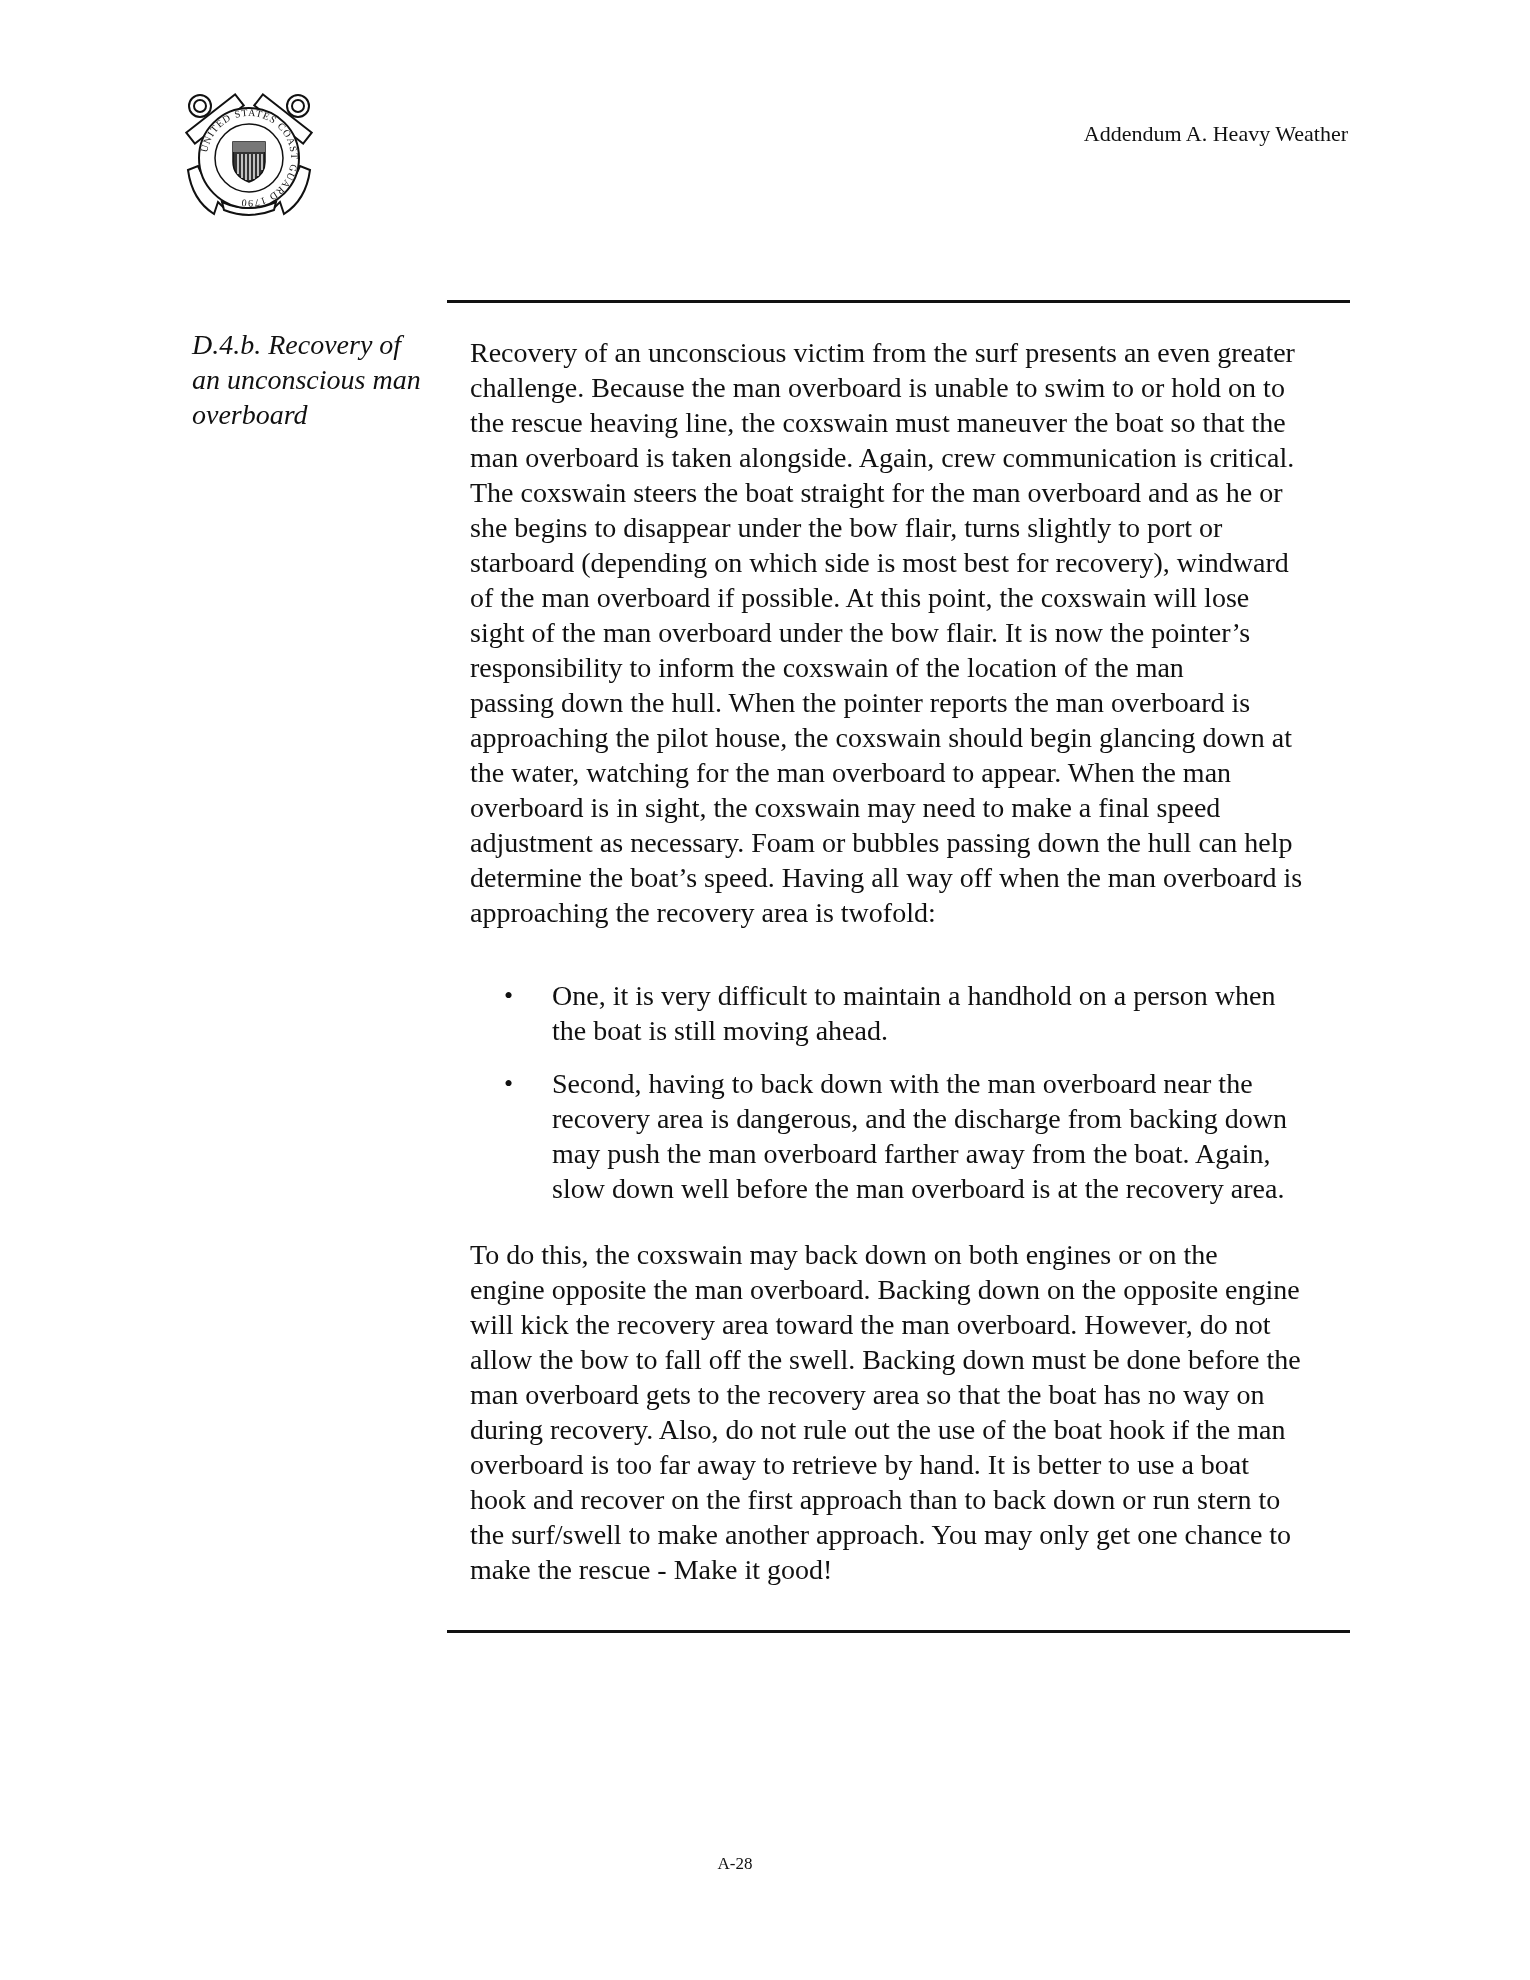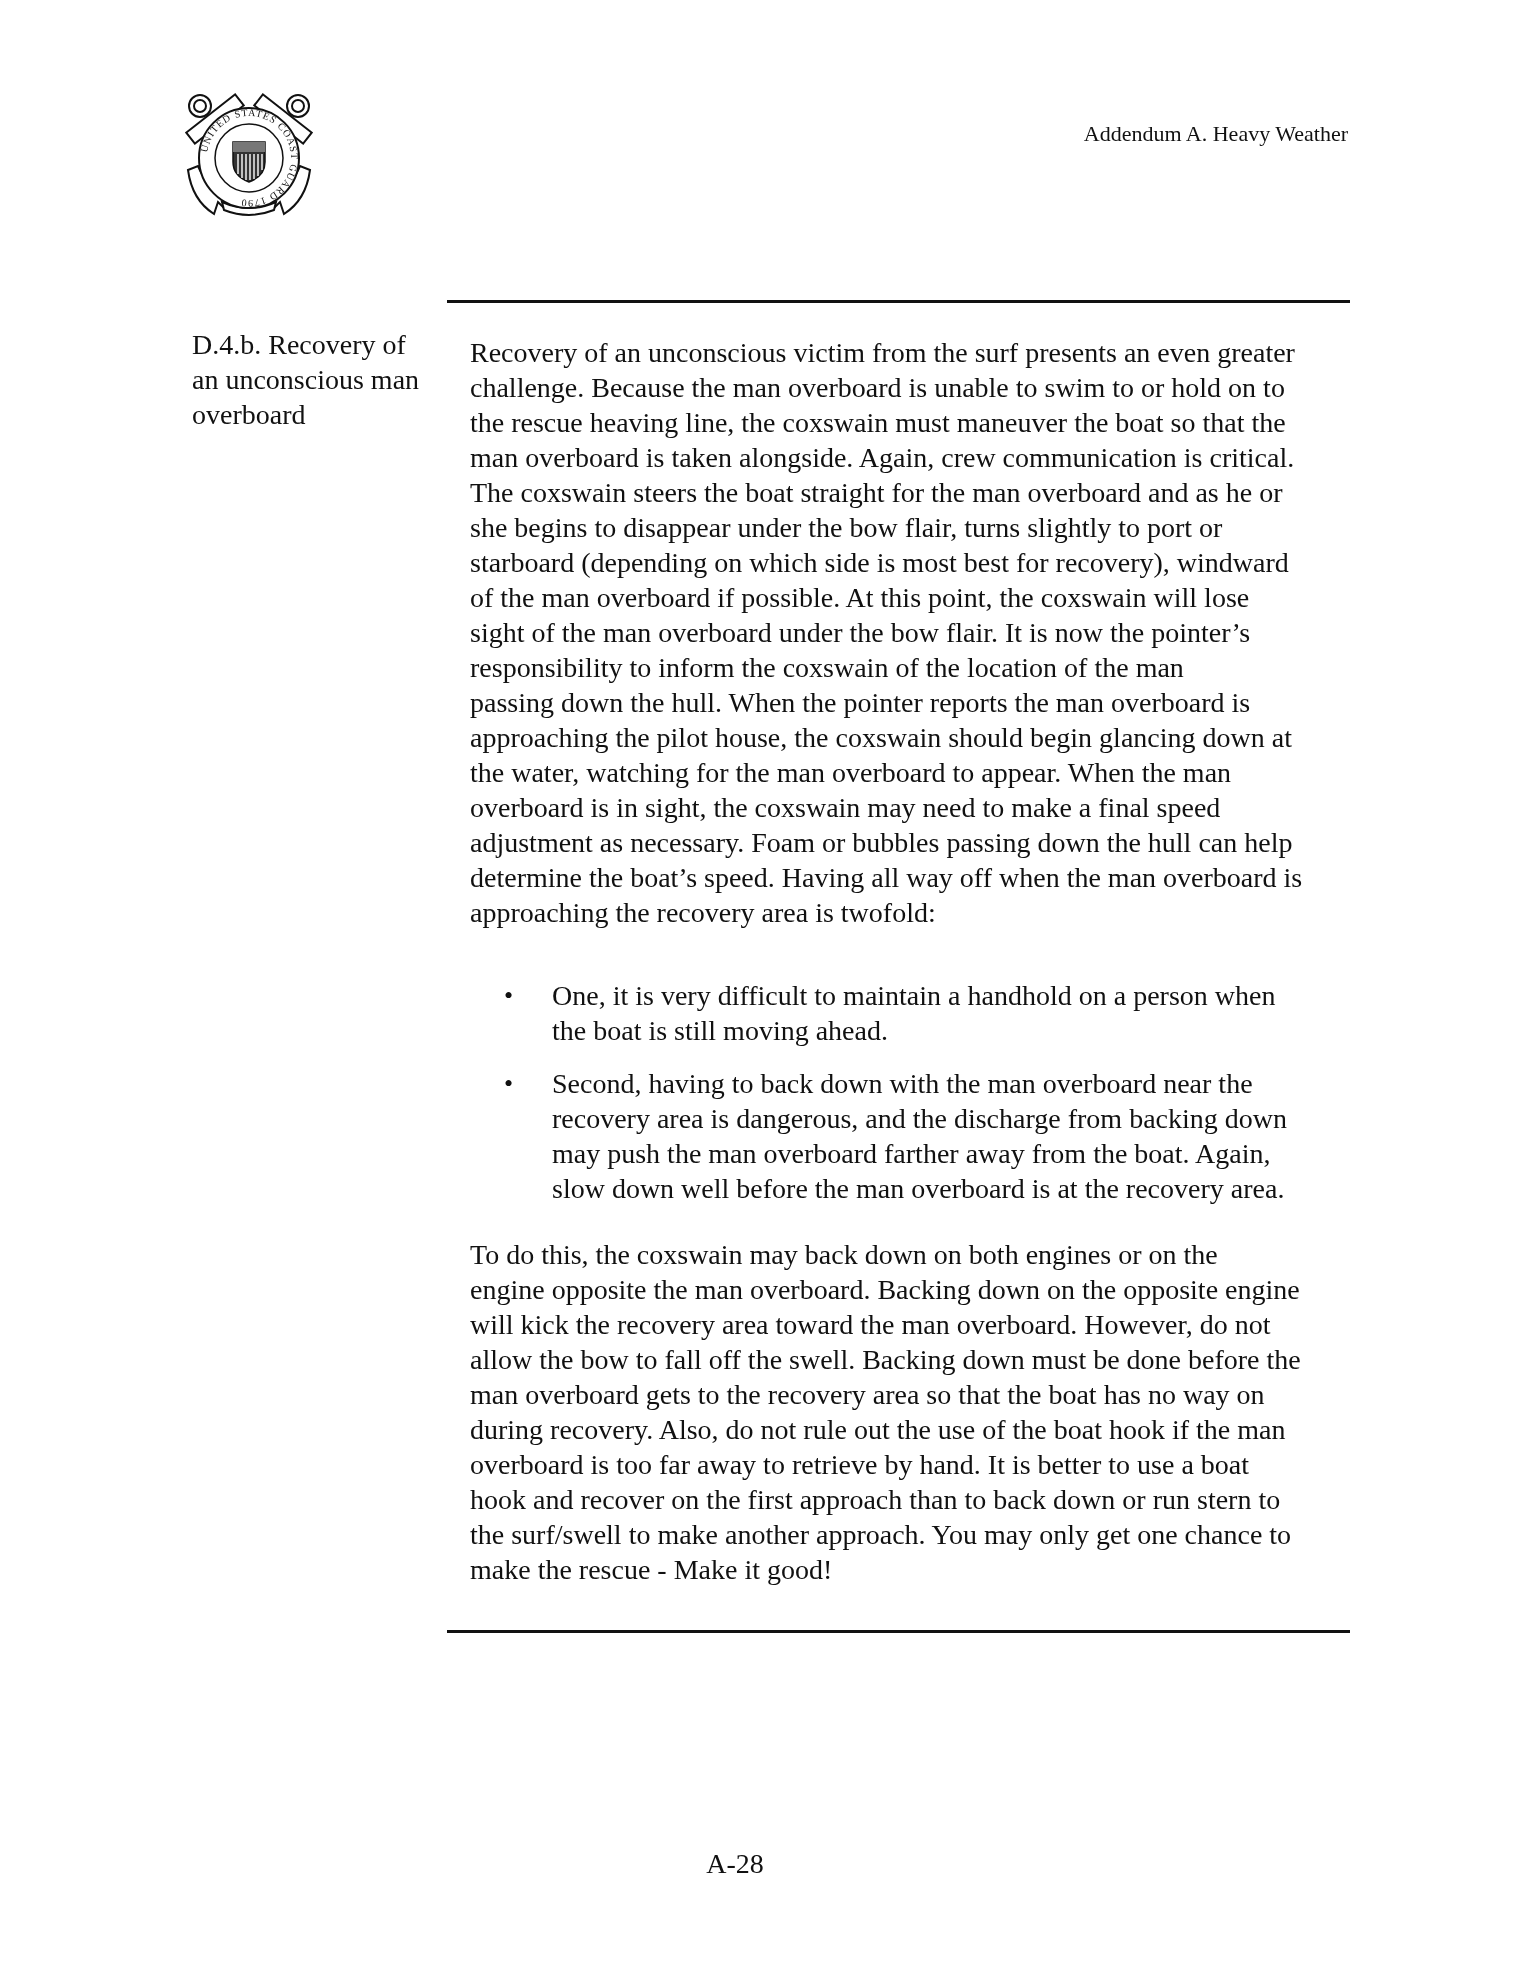--- a/index.html
+++ b/index.html
@@ -11,39 +11,39 @@
   .logo { position: absolute; left: 178px; top: 90px; width: 142px; height: 128px; }
   .running-head {
     position: absolute; right: 182px; top: 120px;
     font-size: 22px; line-height: 28px; white-space: nowrap;
   }
   .rule { position: absolute; left: 447px; width: 903px; height: 2.5px; background: #111; }
   .rule.top { top: 300px; }
   .rule.bottom { top: 1630px; }
   .side-heading {
     position: absolute; left: 192px; top: 327px; width: 250px;
-    font-size: 28px; line-height: 35px;
+    font-size: 28px; line-height: 35px; font-style: italic;
   }
   .body-col {
     position: absolute; left: 462px; top: 327px; width: 888px;
     font-size: 28px; line-height: 35px;
   }
   .body-col p { margin: 8px; }
   .line { display: block; white-space: nowrap; }
   .bullets { list-style: none; margin: 0; padding: 0; }
   .bullets li { position: relative; padding-left: 90px; }
   .bullets li .dot {
     position: absolute; left: 42px; top: 0; font-size: 26px;
   }
   .gap-a { height: 40px; }
   .gap-b { height: 18px; }
   .gap-c { height: 23px; }
   .page-num {
     position: absolute; left: 0; width: 1470px; text-align: center; top: 1850px;
-    font-size: 28px; line-height: 28px;
+    font-size: 17px; line-height: 28px;
   }
 </style>
 </head>
 <body>
 
 <div class="logo" title="United States Coast Guard emblem">
   <svg width="142" height="128" viewBox="0 0 142 128" xmlns="http://www.w3.org/2000/svg">
 
     <g fill="#fff" stroke="#111" stroke-width="2">
       <rect x="6" y="22" width="62" height="14" transform="rotate(-38 37 29)"></rect>

